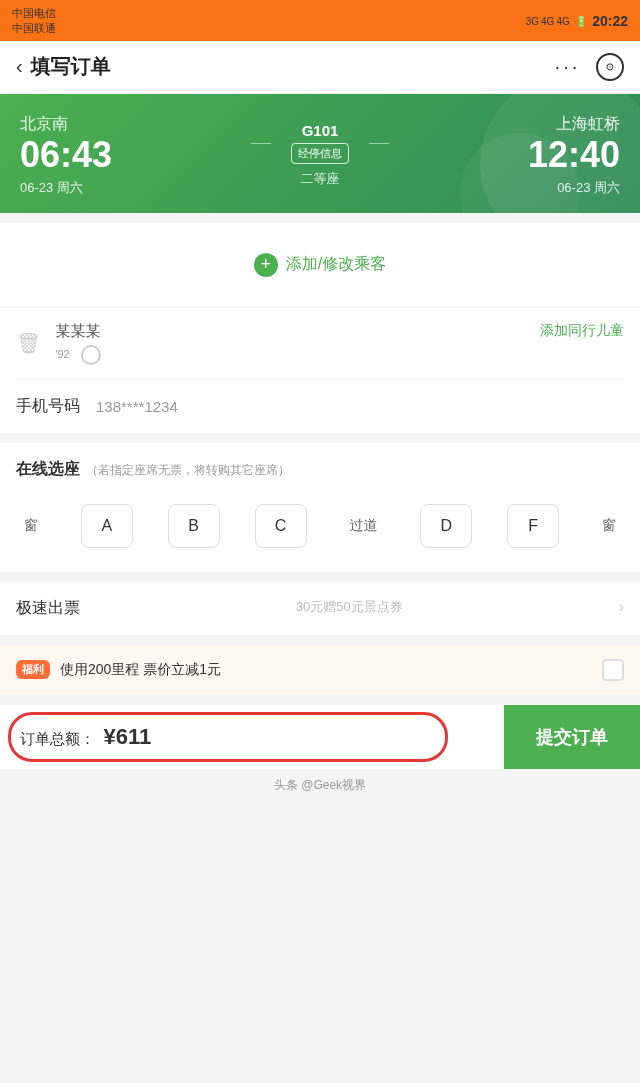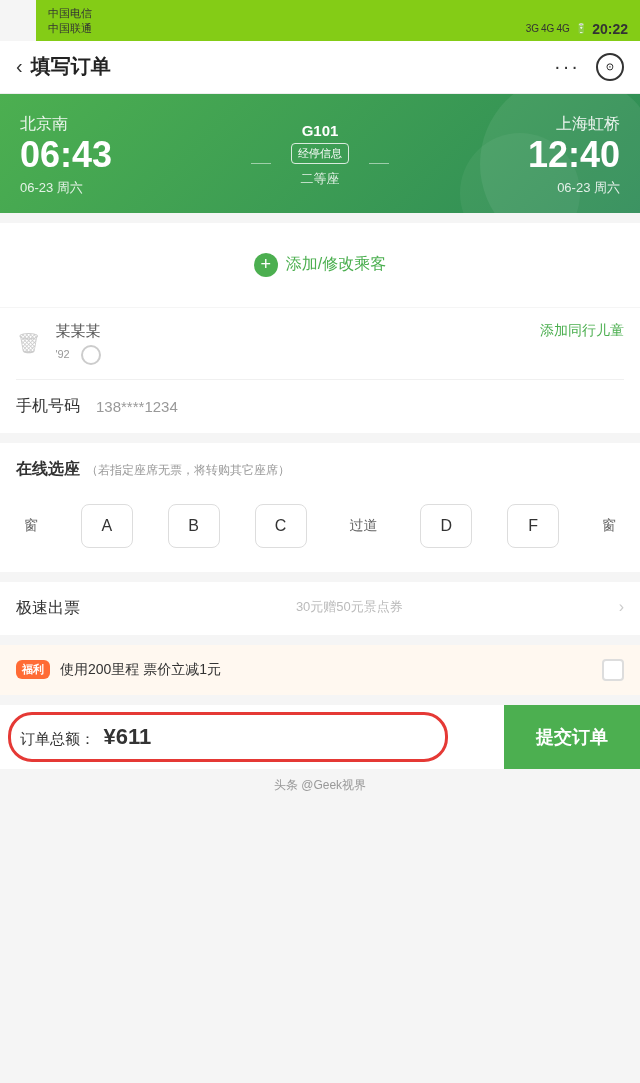--- a/index.html
+++ b/index.html
@@ -6,28 +6,27 @@
     * { box-sizing: border-box; margin: 0; padding: 0; }
     body {
       width: 640px;
       font-family: -apple-system, 'PingFang SC', 'Helvetica Neue', sans-serif;
       background: #f5f5f5;
       overflow-x: hidden;
     }
 
     
     .status-bar {
-      background: #84cc16;
+      background: #f97316;
       padding: 6px 12px 4px;
       display: flex;
       justify-content: space-between;
-      align-items: flex-end;
+      align-items: center;
       font-size: 11px;
       color: #333;
-      margin-left: 36px;
     }
     .status-bar-left { line-height: 1.4; }
     .status-bar-right {
       display: flex;
       align-items: center;
       gap: 4px;
       font-size: 12px;
       font-weight: 500;
     }
     .signal-icons { display: flex; align-items: center; gap: 2px; font-size: 10px; }
@@ -94,21 +93,21 @@
       text-align: center;
       padding: 0 12px;
       display: flex;
       flex-direction: column;
       align-items: center;
       gap: 4px;
     }
     .train-number { font-size: 15px; color: #fff; font-weight: 600; }
     .train-line {
       display: flex;
-      align-items: flex-end;
+      align-items: flex-start;
       gap: 20px;
       color: rgba(255,255,255,0.8);
       font-size: 12px;
     }
     .train-line-dash { flex: 1; height: 1px; background: rgba(255,255,255,0.5); width: 20px; }
     .stop-info-btn {
       border: 1px solid rgba(255,255,255,0.8);
       border-radius: 4px;
       padding: 2px 6px;
       font-size: 11px;

